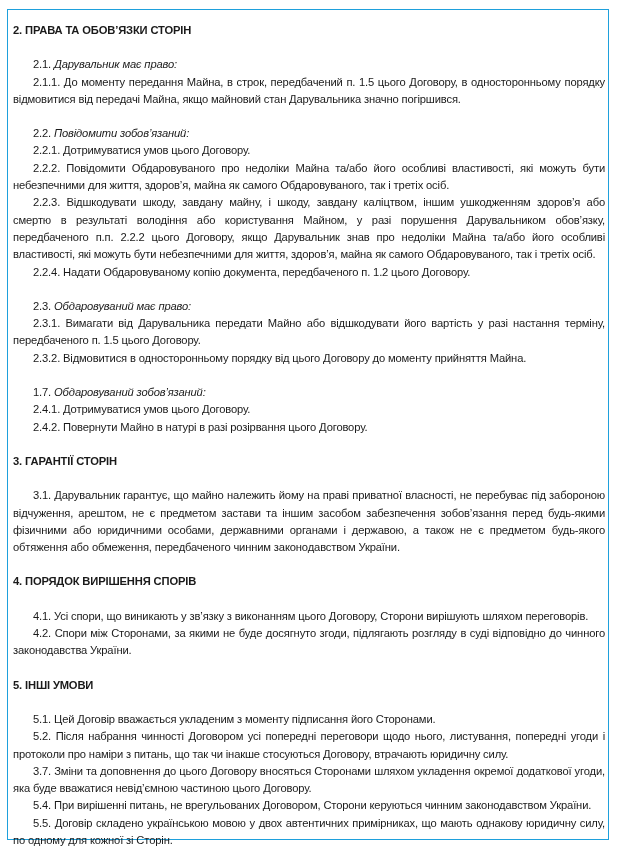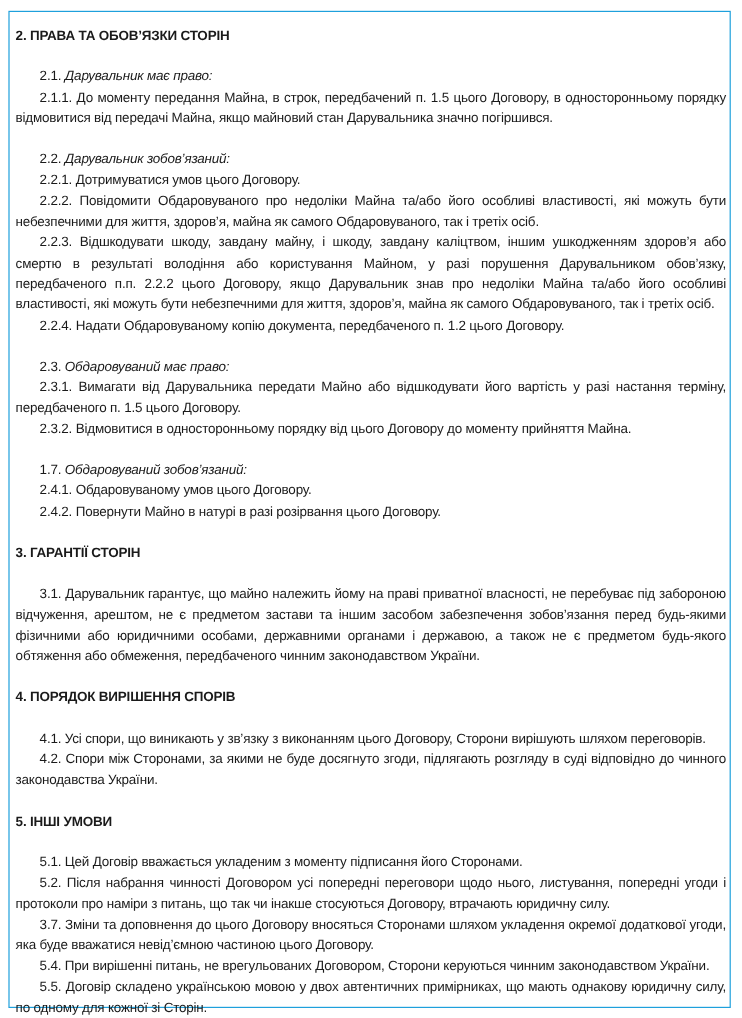--- a/index.html
+++ b/index.html
@@ -23,34 +23,34 @@
 
 <div class="content">
 
   <p class="heading">2. ПРАВА ТА ОБОВ’ЯЗКИ СТОРІН</p>
   <div class="gap-m"></div>
 
   <p class="lead"><span>2.1.</span> <i>Дарувальник має право:</i></p>
   <p class="p">2.1.1. До моменту передання Майна, в строк, передбачений п. 1.5 цього Договору, в односторонньому порядку відмовитися від передачі Майна, якщо майновий стан Дарувальника значно погіршився.</p>
   <div class="gap-s"></div>
 
-  <p class="lead"><span>2.2.</span> <i>Дарувальник зобов’язаний:</i></p>
+  <p class="lead"><span>2.2.</span> <i>Повідомити зобов’язаний:</i></p>
   <p class="p">2.2.1. Дотримуватися умов цього Договору.</p>
   <p class="p">2.2.2. Повідомити Обдаровуваного про недоліки Майна та/або його особливі властивості, які можуть бути небезпечними для життя, здоров’я, майна як самого Обдаровуваного, так і третіх осіб.</p>
   <p class="p">2.2.3. Відшкодувати шкоду, завдану майну, і шкоду, завдану каліцтвом, іншим ушкодженням здоров’я або смертю в результаті володіння або користування Майном, у разі порушення Дарувальником обов’язку, передбаченого п.п. 2.2.2 цього Договору, якщо Дарувальник знав про недоліки Майна та/або його особливі властивості, які можуть бути небезпечними для життя, здоров’я, майна як самого Обдаровуваного, так і третіх осіб.</p>
   <p class="p">2.2.4. Надати Обдаровуваному копію документа, передбаченого п. 1.2 цього Договору.</p>
   <div class="gap-s"></div>
 
   <p class="lead"><span>2.3.</span> <i>Обдаровуваний має право:</i></p>
   <p class="p">2.3.1. Вимагати від Дарувальника передати Майно або відшкодувати його вартість у разі настання терміну, передбаченого п. 1.5 цього Договору.</p>
   <p class="p">2.3.2. Відмовитися в односторонньому порядку від цього Договору до моменту прийняття Майна.</p>
   <div class="gap-s"></div>
 
   <p class="lead"><span>1.7.</span> <i>Обдаровуваний зобов’язаний:</i></p>
-  <p class="p">2.4.1. Обдаровуваному умов цього Договору.</p>
+  <p class="p">2.4.1. Дотримуватися умов цього Договору.</p>
   <p class="p">2.4.2. Повернути Майно в натурі в разі розірвання цього Договору.</p>
   <div class="gap-s"></div>
 
   <p class="heading">3. ГАРАНТІЇ СТОРІН</p>
   <div class="gap-m"></div>
   <p class="p">3.1. Дарувальник гарантує, що майно належить йому на праві приватної власності, не перебуває під забороною відчуження, арештом, не є предметом застави та іншим засобом забезпечення зобов’язання перед будь-якими фізичними або юридичними особами, державними органами і державою, а також не є предметом будь-якого обтяження або обмеження, передбаченого чинним законодавством України.</p>
   <div class="gap-s"></div>
 
   <p class="heading">4. ПОРЯДОК ВИРІШЕННЯ СПОРІВ</p>
   <div class="gap-m"></div>

